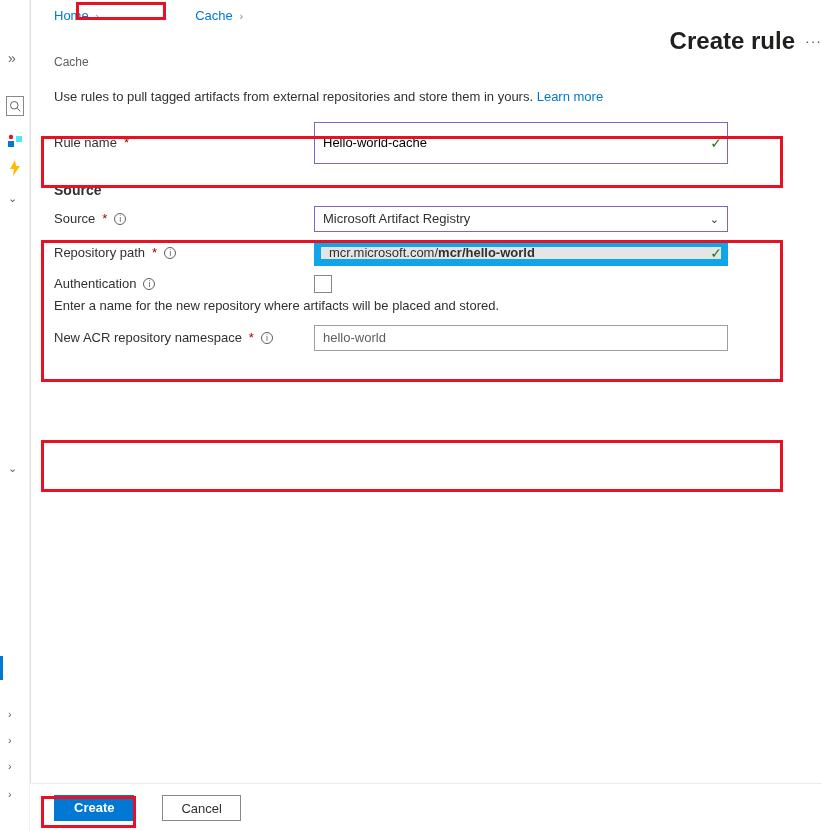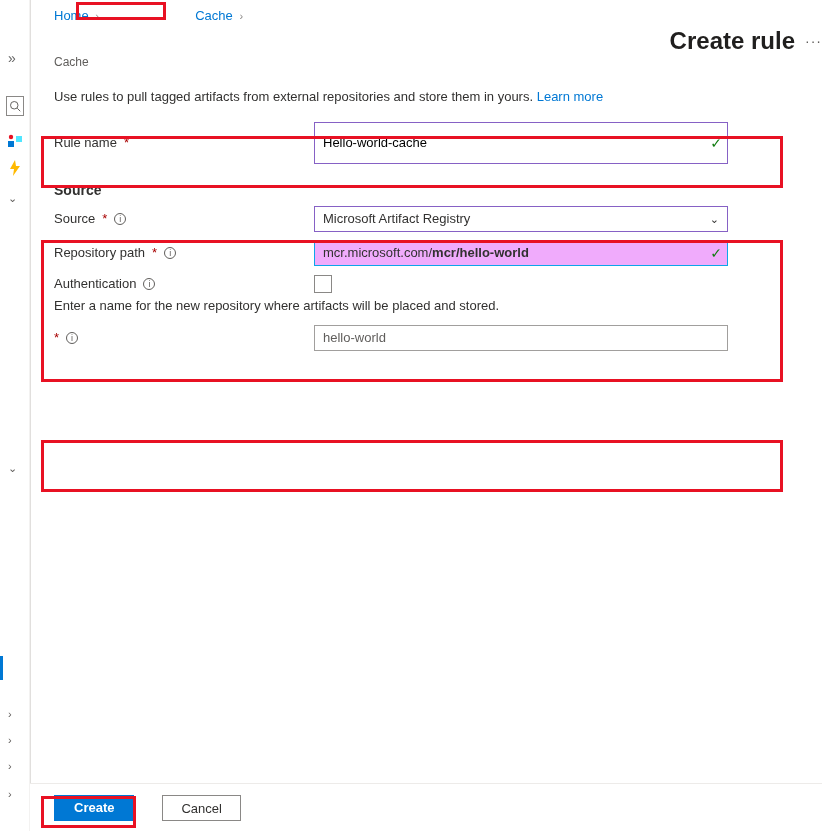--- a/index.html
+++ b/index.html
@@ -103,22 +103,22 @@
     .chk-ok {
       position:absolute; right:6px; top:50%; transform:translateY(-50%);
       color:#107c10; font-size:14px;
     }
     .select {
       width:100%; max-width:414px; height:26px; border:1px solid #8661c5; padding:0 24px 0 8px;
       display:flex; align-items:center; font-size:13px; background:#fff; position:relative;
     }
     .select .chev { position:absolute; right:8px; top:50%; transform:translateY(-50%); font-size:11px; color:#323130;}
     .path-input {
-      width:100%; max-width:414px; height:26px; border:1px solid #0ea5e9; padding:0 26px 0 8px;
-      display:flex; align-items:center; font-size:13px; background:#f0abfc;
+      width:100%; max-width:414px; height:26px; border:7px solid #0ea5e9; padding:0 26px 0 8px;
+      display:flex; align-items:center; font-size:13px; background:#e5e5e5;
     }
     .path-prefix { color:#323130; }
     .path-bold { font-weight:700; }
     .auth-check {
       width:18px; height:18px; border:1px solid #8a8886; background:#fff;
     }
 
     .gray-input {
       width:100%; max-width:414px; height:26px; border:1px solid #a19f9d;
       padding:0 8px; font-size:13px; color:#605e5c; background:#fff;
@@ -255,20 +255,21 @@
       </div>
       <div class="field-col">
         <div class="auth-check"></div>
       </div>
     </div>
 
     <div class="section-sub">Enter a name for the new repository where artifacts will be placed and stored.</div>
 
     <div class="form-row">
       <div class="label-col">
+        <span>New ACR repository namespace</span>
         <span class="req">*</span>
         <span class="info-icon">i</span>
       </div>
       <div class="field-col">
         <div class="gray-input">
           <span>hello-world</span>
         </div>
       </div>
     </div>
   </div>

